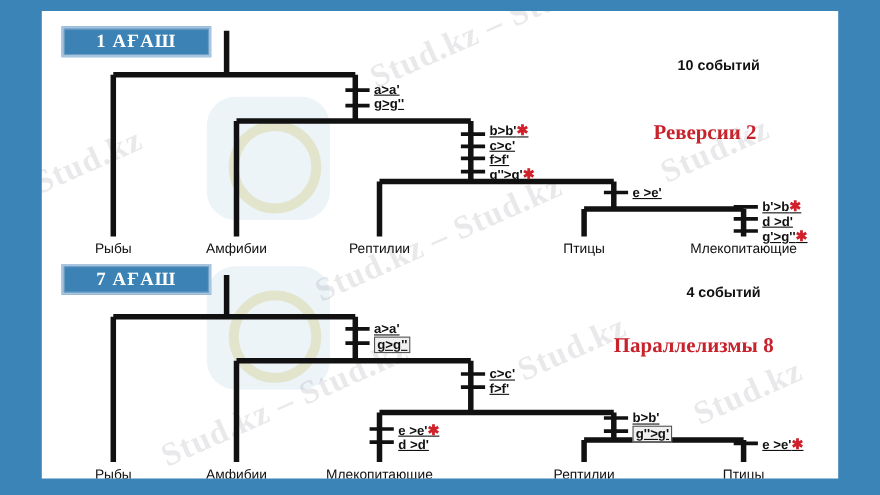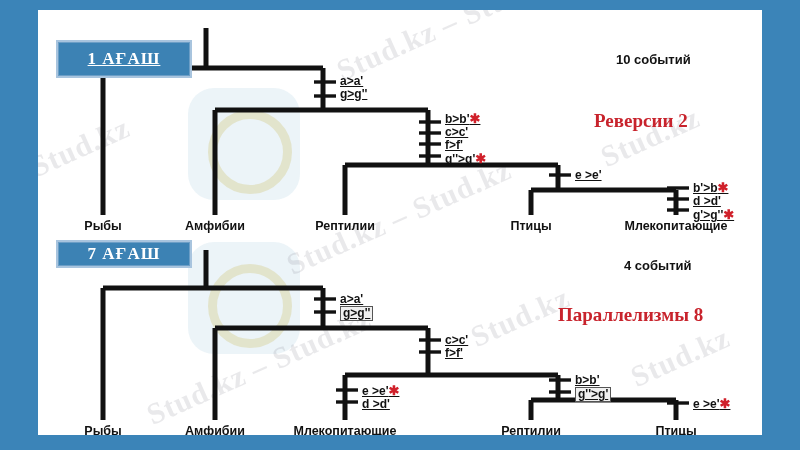--- a/index.html
+++ b/index.html
@@ -66,21 +66,21 @@
     color: #ffffff;
     font-family: "Liberation Serif", serif;
     font-weight: bold;
     font-size: 17px;
     letter-spacing: 1px;
     display: flex;
     align-items: center;
     justify-content: center;
     box-sizing: border-box;
   }
-  #badge1 { left: 18px; top: 30px; width: 136px; height: 38px; text-decoration: underline; }
+  #badge1 { left: 18px; top: 14px; width: 136px; height: 28px; }
   #badge2 { left: 18px; top: 230px; width: 136px; height: 28px; }
 
   .events {
     position: absolute;
     font-family: "Liberation Sans", sans-serif;
     font-weight: bold;
     font-size: 13px;
     color: #111111;
     white-space: nowrap;
   }
@@ -98,21 +98,21 @@
   #redhead1 { left: 556px; top: 100px; }
   #redhead2 { left: 520px; top: 294px; }
 
   svg.tree { position: absolute; left: 0; top: 0; overflow: visible; }
   svg.tree .br { stroke: #111111; stroke-width: 5; fill: none; stroke-linecap: butt; }
   svg.tree .tick { stroke: #111111; stroke-width: 3.4; }
 
   .taxon {
     position: absolute;
     font-family: "Liberation Sans", sans-serif;
-    font-weight: bold;
+    font-weight: normal;
     font-size: 12.5px;
     color: #111111;
     white-space: nowrap;
     transform: translateX(-50%);
   }
   .mut {
     position: absolute;
     font-family: "Liberation Sans", sans-serif;
     font-weight: bold;
     font-size: 12px;

